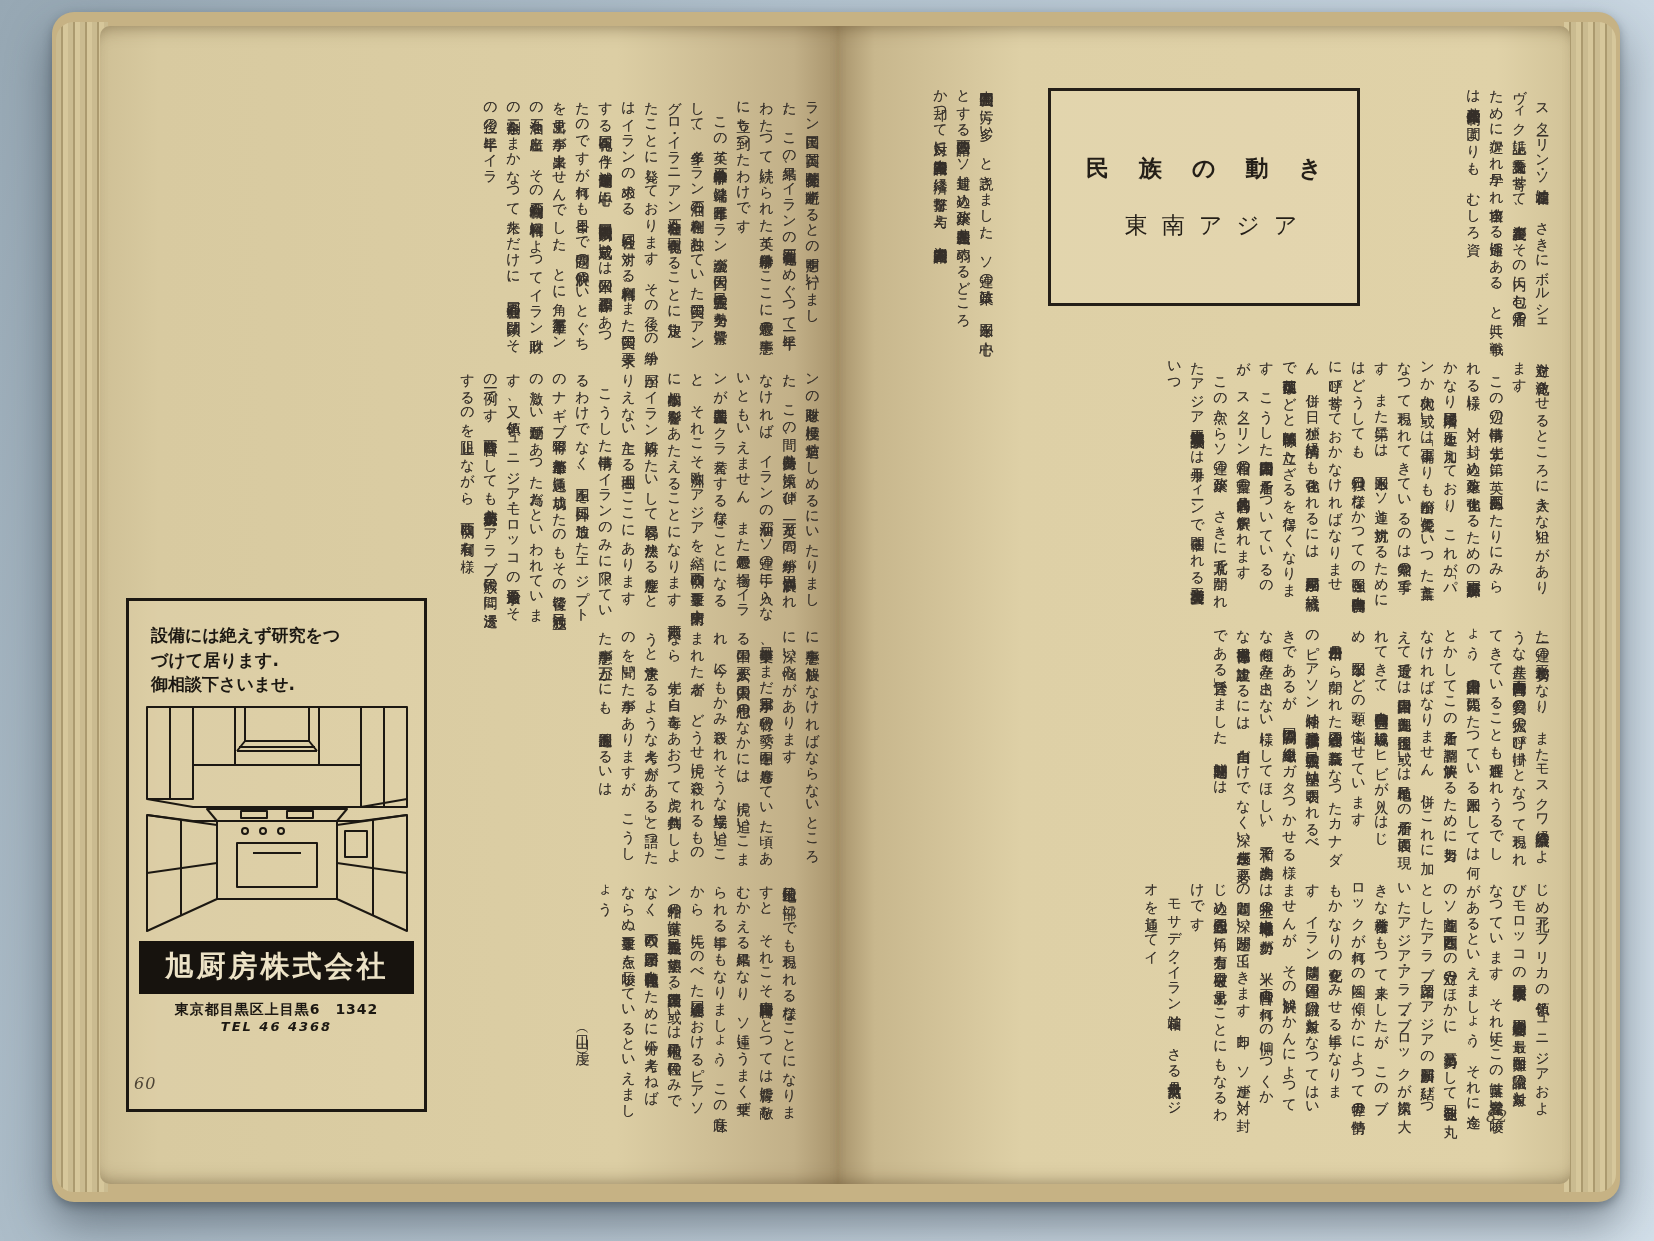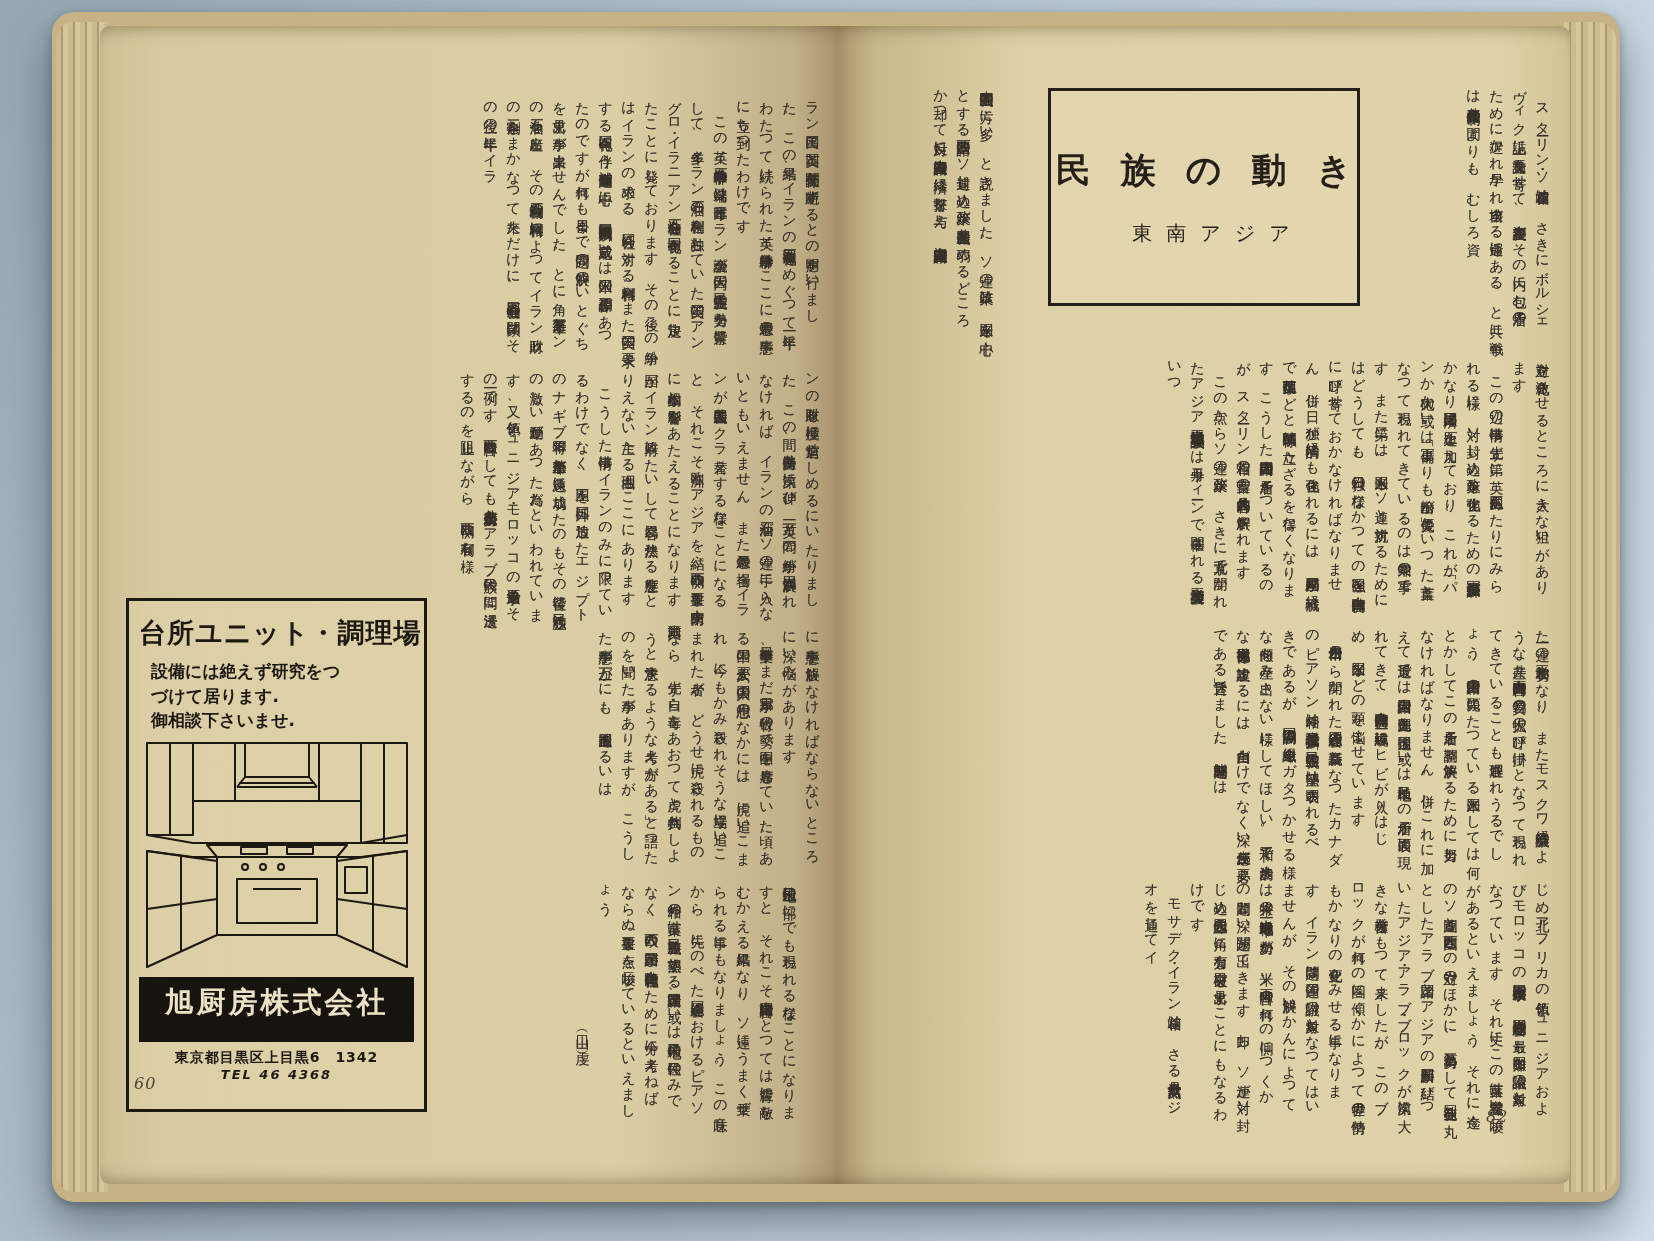--- a/index.html
+++ b/index.html
@@ -44,25 +44,25 @@
   .rp-t1l{left:10px;top:54px;width:150px;height:254px;}
   .rp-t2{left:10px;top:326px;right:16px;height:250px;}
   .rp-t3{left:10px;top:594px;right:16px;height:242px;}
   .rp-t4{left:10px;top:848px;right:16px;height:240px;}
   .titlebox{
     position:absolute;left:210px;top:62px;width:306px;height:212px;
     border:3px solid #241f18;background:rgba(240,229,195,.25);
     display:flex;flex-direction:column;align-items:center;justify-content:center;
   }
   .titlebox .ttl{
-    font-size:35px;font-weight:bold;color:#241f18;
+    font-size:23px;font-weight:bold;color:#241f18;
     letter-spacing:30px;margin-left:30px;white-space:nowrap;
   }
   .titlebox .sub{
-    font-size:20px;color:#241f18;letter-spacing:14px;margin-left:28px;margin-top:26px;white-space:nowrap;
+    font-size:23px;color:#241f18;letter-spacing:14px;margin-left:28px;margin-top:26px;white-space:nowrap;
   }
   
   .lp-t1{left:12px;top:66px;right:14px;height:254px;}
   .lp-t2{left:12px;top:338px;right:14px;height:252px;}
   .lp-t3{left:332px;top:596px;right:14px;height:240px;}
   .lp-t4{left:332px;top:850px;right:14px;height:238px;}
   .credit{display:block;padding-top:148px;}
   .pnum{
     position:absolute;font-size:16px;font-style:italic;color:#4d4435;letter-spacing:1px;
   }
@@ -74,21 +74,21 @@
     border:3px solid #1c1812;background:rgba(238,227,192,.2);
     font-family:"DejaVu Sans","Liberation Sans",sans-serif;color:#1c1812;
     box-sizing:border-box;padding:14px 10px 8px 10px;
   }
   .ad .headline{font-size:27px;font-weight:bold;letter-spacing:1px;white-space:nowrap;}
   .ad .body{font-size:17px;font-weight:bold;line-height:1.45;margin:8px 0 0 12px;white-space:pre-line;}
   .ad .pic{display:block;margin:6px auto 0 auto;}
   .ad .banner{
     background:#17130e;color:#ece2c6;text-align:center;
     font-size:29px;font-weight:bold;letter-spacing:3px;white-space:nowrap;
-    padding:6px 0 19px 0;margin-top:6px;
+    padding:6px 0 7px 0;margin-top:6px;
   }
   .ad .addr{font-size:14px;font-weight:bold;text-align:center;margin-top:7px;letter-spacing:1px;}
   .ad .tel{font-size:13px;font-weight:bold;text-align:center;letter-spacing:2px;font-style:italic;}
   svg .ln{stroke:#1c1812;stroke-width:2;fill:none;stroke-linejoin:round;}
 </style>
 </head>
 <body>
 
 <div class="book">
   <div class="edge left"></div>
@@ -100,21 +100,20 @@
     <div class="vtext lp-t2">ンの財政を極度に窮迫せしめるにいたりました。この間、共産勢力は次第に伸び、万一英イ間の紛争が円満解決されなければ、イランの石油がソ連の手に入らないともいえません。また最悪の場合、イランが共産主義国にクラ替えする様なことになると、それこそ欧洲とアジアを結ぶ西欧側の重要な中東防衛に根本的な影響をあたえることになります。米英両国がイラン政府にたいして容易に決然たる態度をとりえない主たる理由もここにあります。
 　こうした事情はイランのみに限つているわけでなく、国王を国外に追放したエジプトのナギブ将軍の無血革命が急速に成功したのもその背後に民族独立の激しい運動があつた為だといわれています。又、仏領チュニジア・モロッコの自治要求もその一例です。西欧陣営にしても共産主義勢力がアラブ民族の間に浸透するのを阻止しながら、西欧側に有利な様</div>
     <div class="vtext lp-t3">に事態を解決しなければならないところに深い悩みがあります。
 　日華事変中、まだ日本軍が破竹の勢で中国を席巻していた頃、ある中国の要人が「中国人の思想のなかには、虎に追いこまれ、今にもかみ殺されそうな立場に追いこまれた者が、どうせ虎に殺されるものなら、先ず自ら毒をあおつて虎と共倒れしようと決意するような考え方がある」と語つたのを聞いた事がありますが、こうした事態が万が一にも、後進国あるいは</div>
     <div class="vtext lp-t4">
       <span>植民地の一部にでも現われる様なことになりますと、それこそ自由諸国陣営にとつては腹背に敵をむかえる結果になり、ソ連にうまく乗ぜられる事にもなりましょう。この意味から、先にのべた国連総会におけるピアソン外相の言葉は民族主義を熱望する後進諸国民、或いは植民地の住民のみでなく、西欧の諸国民が自由陣営強化のために十分に考えねばならぬ重要な点を示唆しているといえましょう</span>
       <span class="credit">（山口　虔）</span>
     </div>
 
     <div class="ad">
-      <div class="headline">台所ユニット・調理場</div>
       <div class="body">設備には絶えず研究をつ
 づけて居ります.
 御相談下さいませ.</div>
       <svg class="pic" width="272" height="232" viewBox="0 0 272 232">
 
         <rect class="ln" x="6" y="4" width="46" height="92"></rect>
         <line class="ln" x1="29" y1="4" x2="29" y2="96"></line>
         <rect class="ln" x="52" y="4" width="168" height="58"></rect>
         <line class="ln" x1="94" y1="4" x2="94" y2="62"></line>
         <line class="ln" x1="178" y1="4" x2="178" y2="62"></line>

